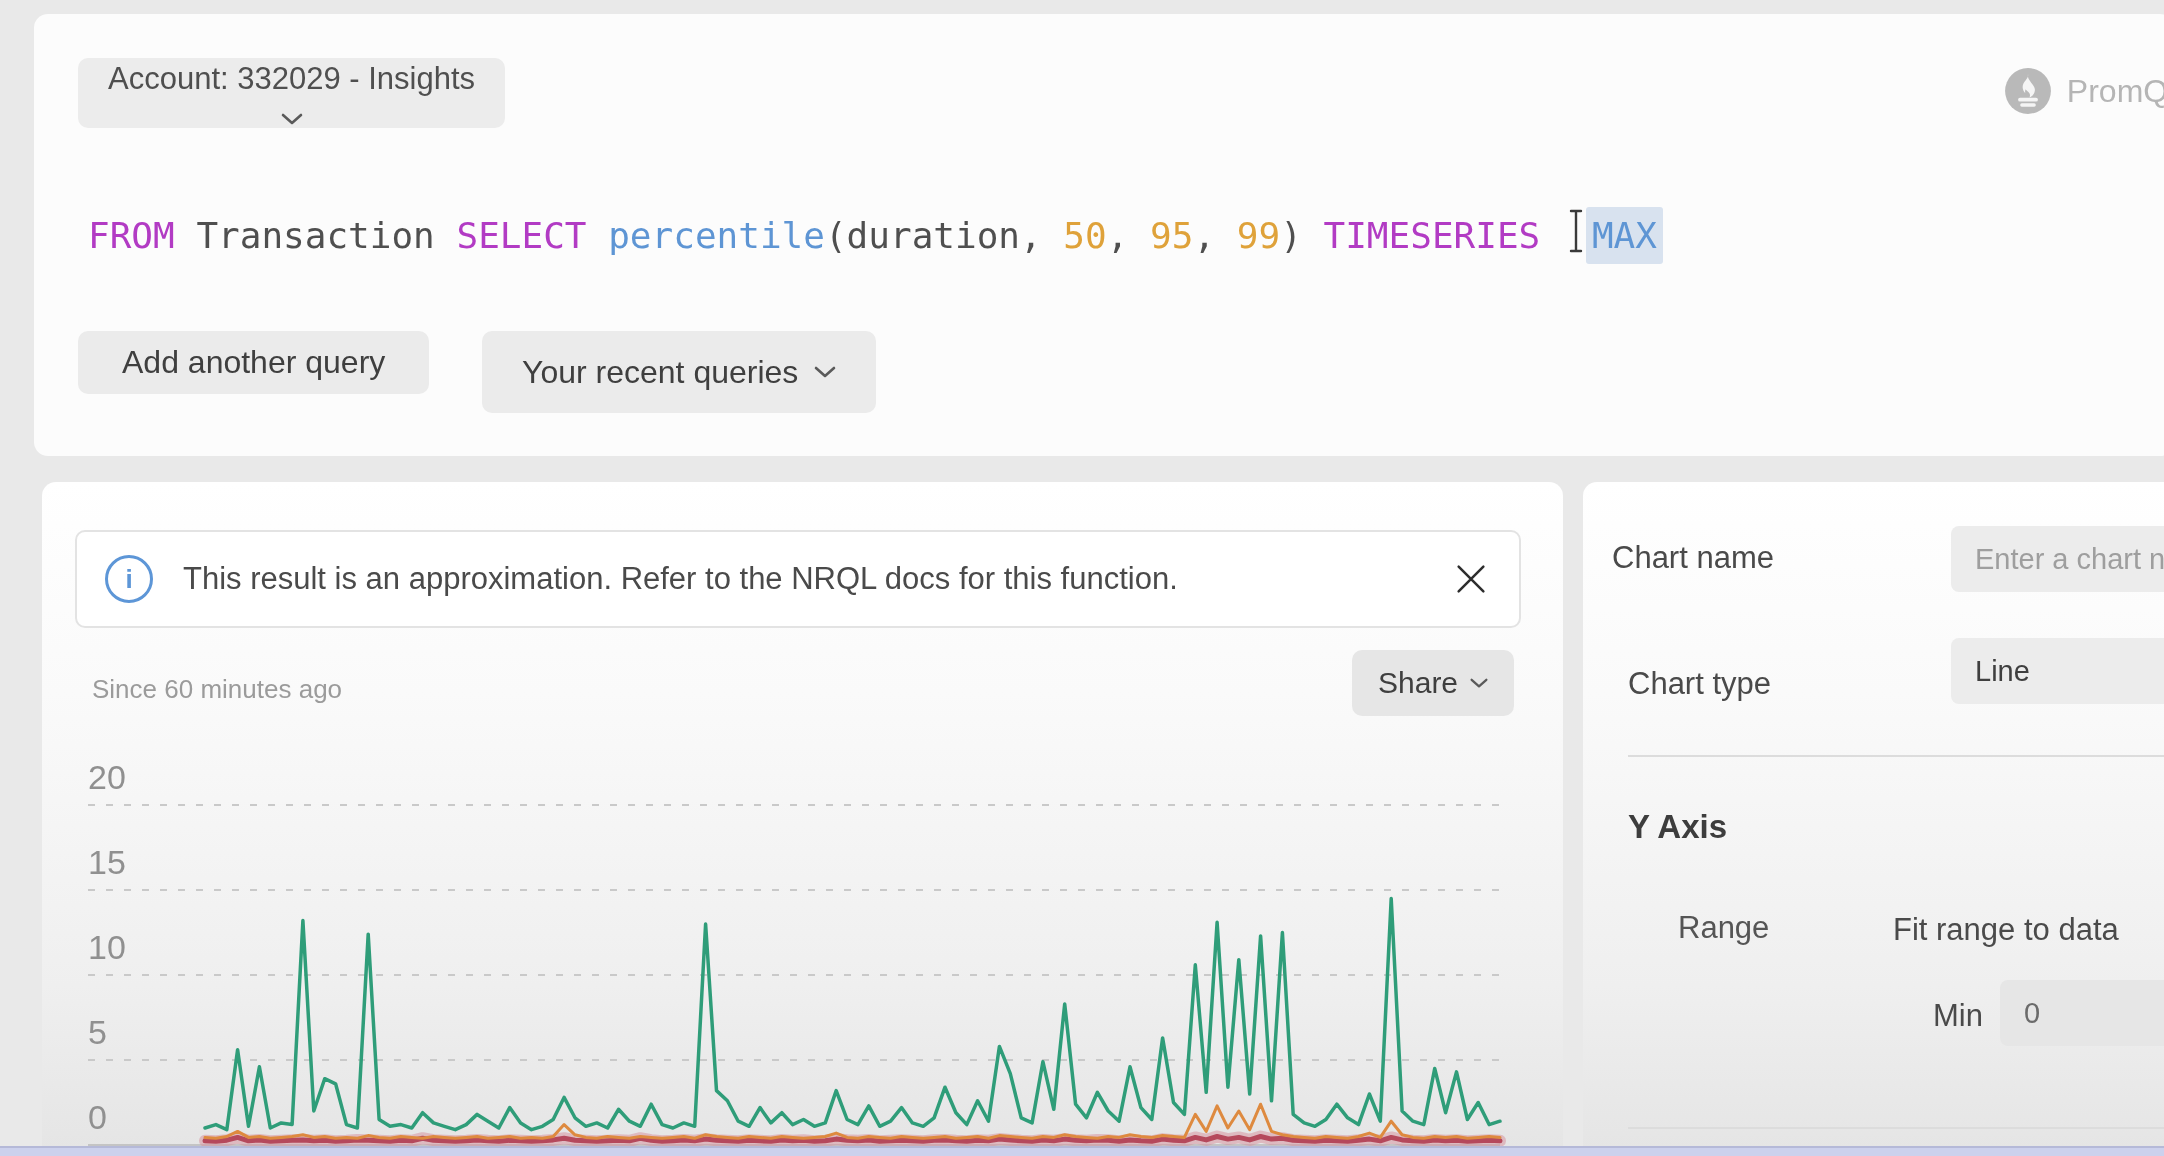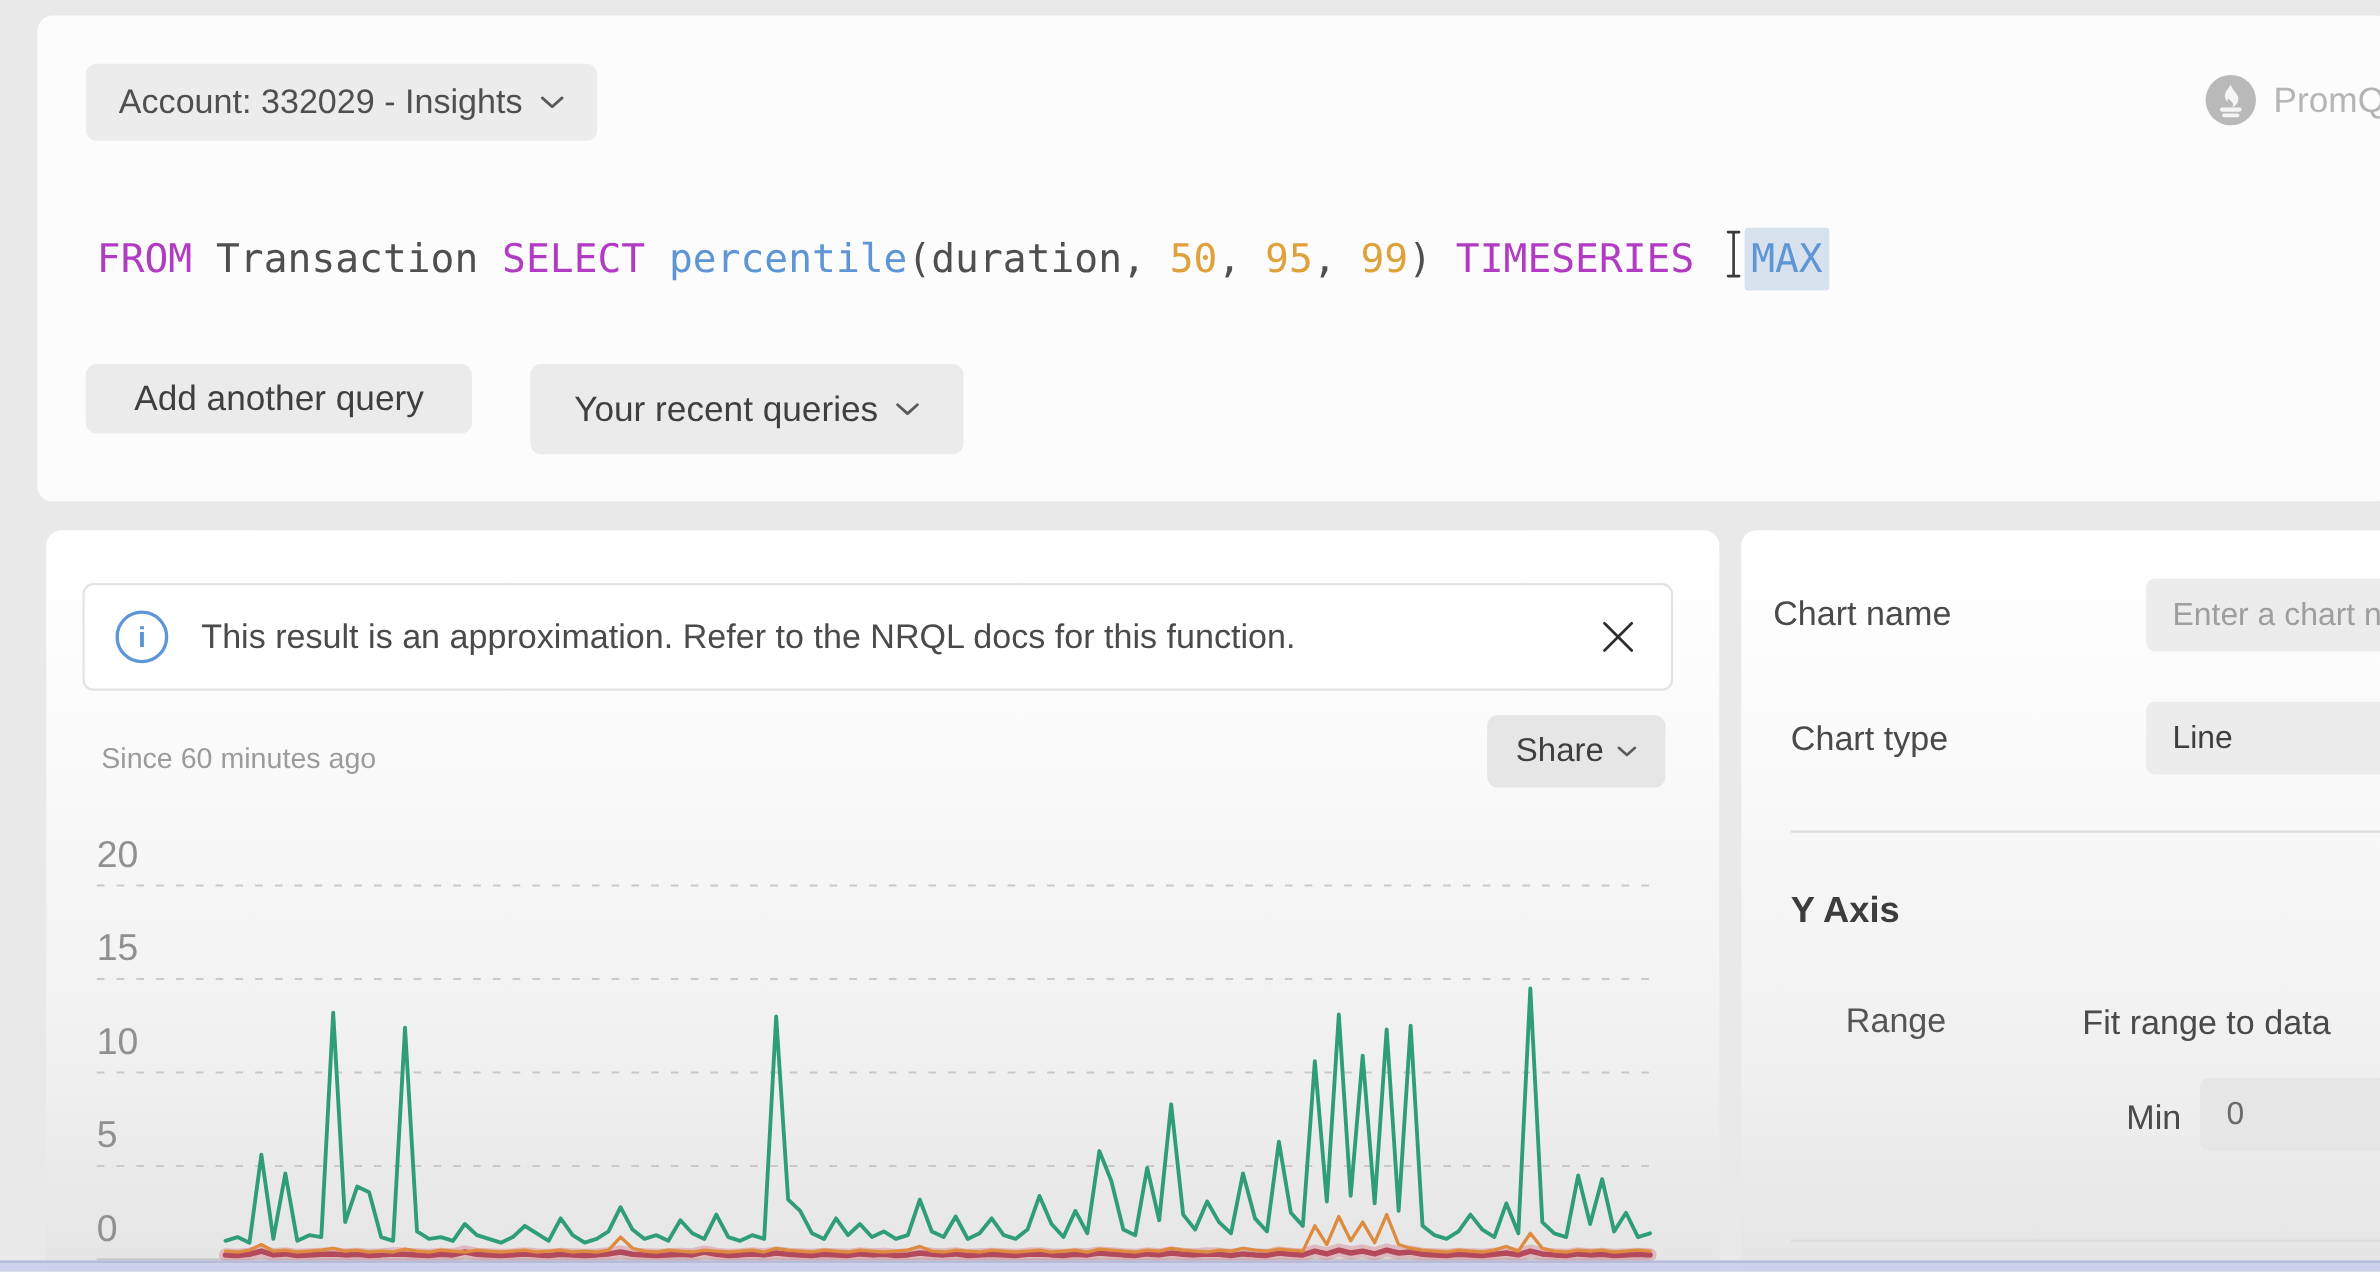--- a/index.html
+++ b/index.html
@@ -8,21 +8,21 @@
     font-family:"Liberation Sans", sans-serif;
     position:relative;
   }
   .card{position:absolute;background:#fcfcfc;border-radius:14px;}
   #top-card{left:34px;top:14px;width:2140px;height:442px;background:#fcfcfc;}
   .pill-btn{
     position:absolute;display:flex;align-items:center;justify-content:center;
     background:#ececec;border-radius:10px;color:#4f4f4f;font-size:31px;
     cursor:pointer;gap:16px;white-space:nowrap;
   }
-  #account-btn{left:44px;top:44px;height:70px;padding:0 30px;}
+  #account-btn{left:44px;top:44px;height:70px;padding:0 30px;flex-direction:column;}
   .chev{width:22px;height:13px;flex:0 0 auto;color:#5a5a5a;}
   #promql-toggle{
     position:absolute;right:-12px;top:52px;display:flex;align-items:center;gap:14px;
     color:#b5b5b5;font-size:32px;
   }
   #promql-icon{width:50px;height:50px;flex:0 0 auto;}
 
   #query-editor{
     position:absolute;left:54px;top:186px;height:70px;display:flex;align-items:center;
     font-family:"DejaVu Sans Mono", monospace;font-size:36px;white-space:pre;cursor:text;
@@ -60,21 +60,21 @@
 
   
   .set-label{position:absolute;font-size:31px;color:#4a4a4a;white-space:nowrap;}
   .set-input{
     position:absolute;background:#ececec;border:none;border-radius:8px;height:66px;
     font-family:"Liberation Sans",sans-serif;font-size:29px;color:#3f3f3f;padding:0 24px;outline:none;
   }
   .set-input::placeholder{color:#9e9e9e;}
   #chart-name-label{left:29px;top:58px;}
   #chart-name-input{left:368px;top:44px;width:300px;}
-  #chart-type-label{left:45px;top:172px;}
+  #chart-type-label{left:45px;top:184px;}
   #chart-type-select{left:368px;top:156px;width:300px;display:flex;align-items:center;cursor:pointer;}
   .divider{position:absolute;left:45px;width:600px;height:2px;background:#dcdcdc;}
   #divider-1{top:273px;}
   #divider-2{top:645px;}
   #yaxis-heading{left:45px;top:326px;font-size:33px;color:#3d3d3d;font-weight:700;}
   #range-label{left:95px;top:428px;font-size:31px;color:#555;}
   #range-value{left:310px;top:430px;font-size:31px;color:#4a4a4a;}
   #min-label{left:350px;top:516px;font-size:31px;color:#4a4a4a;}
   #min-input{left:417px;top:498px;width:240px;background:#e6e6e6;color:#6b6b6b;}
 

